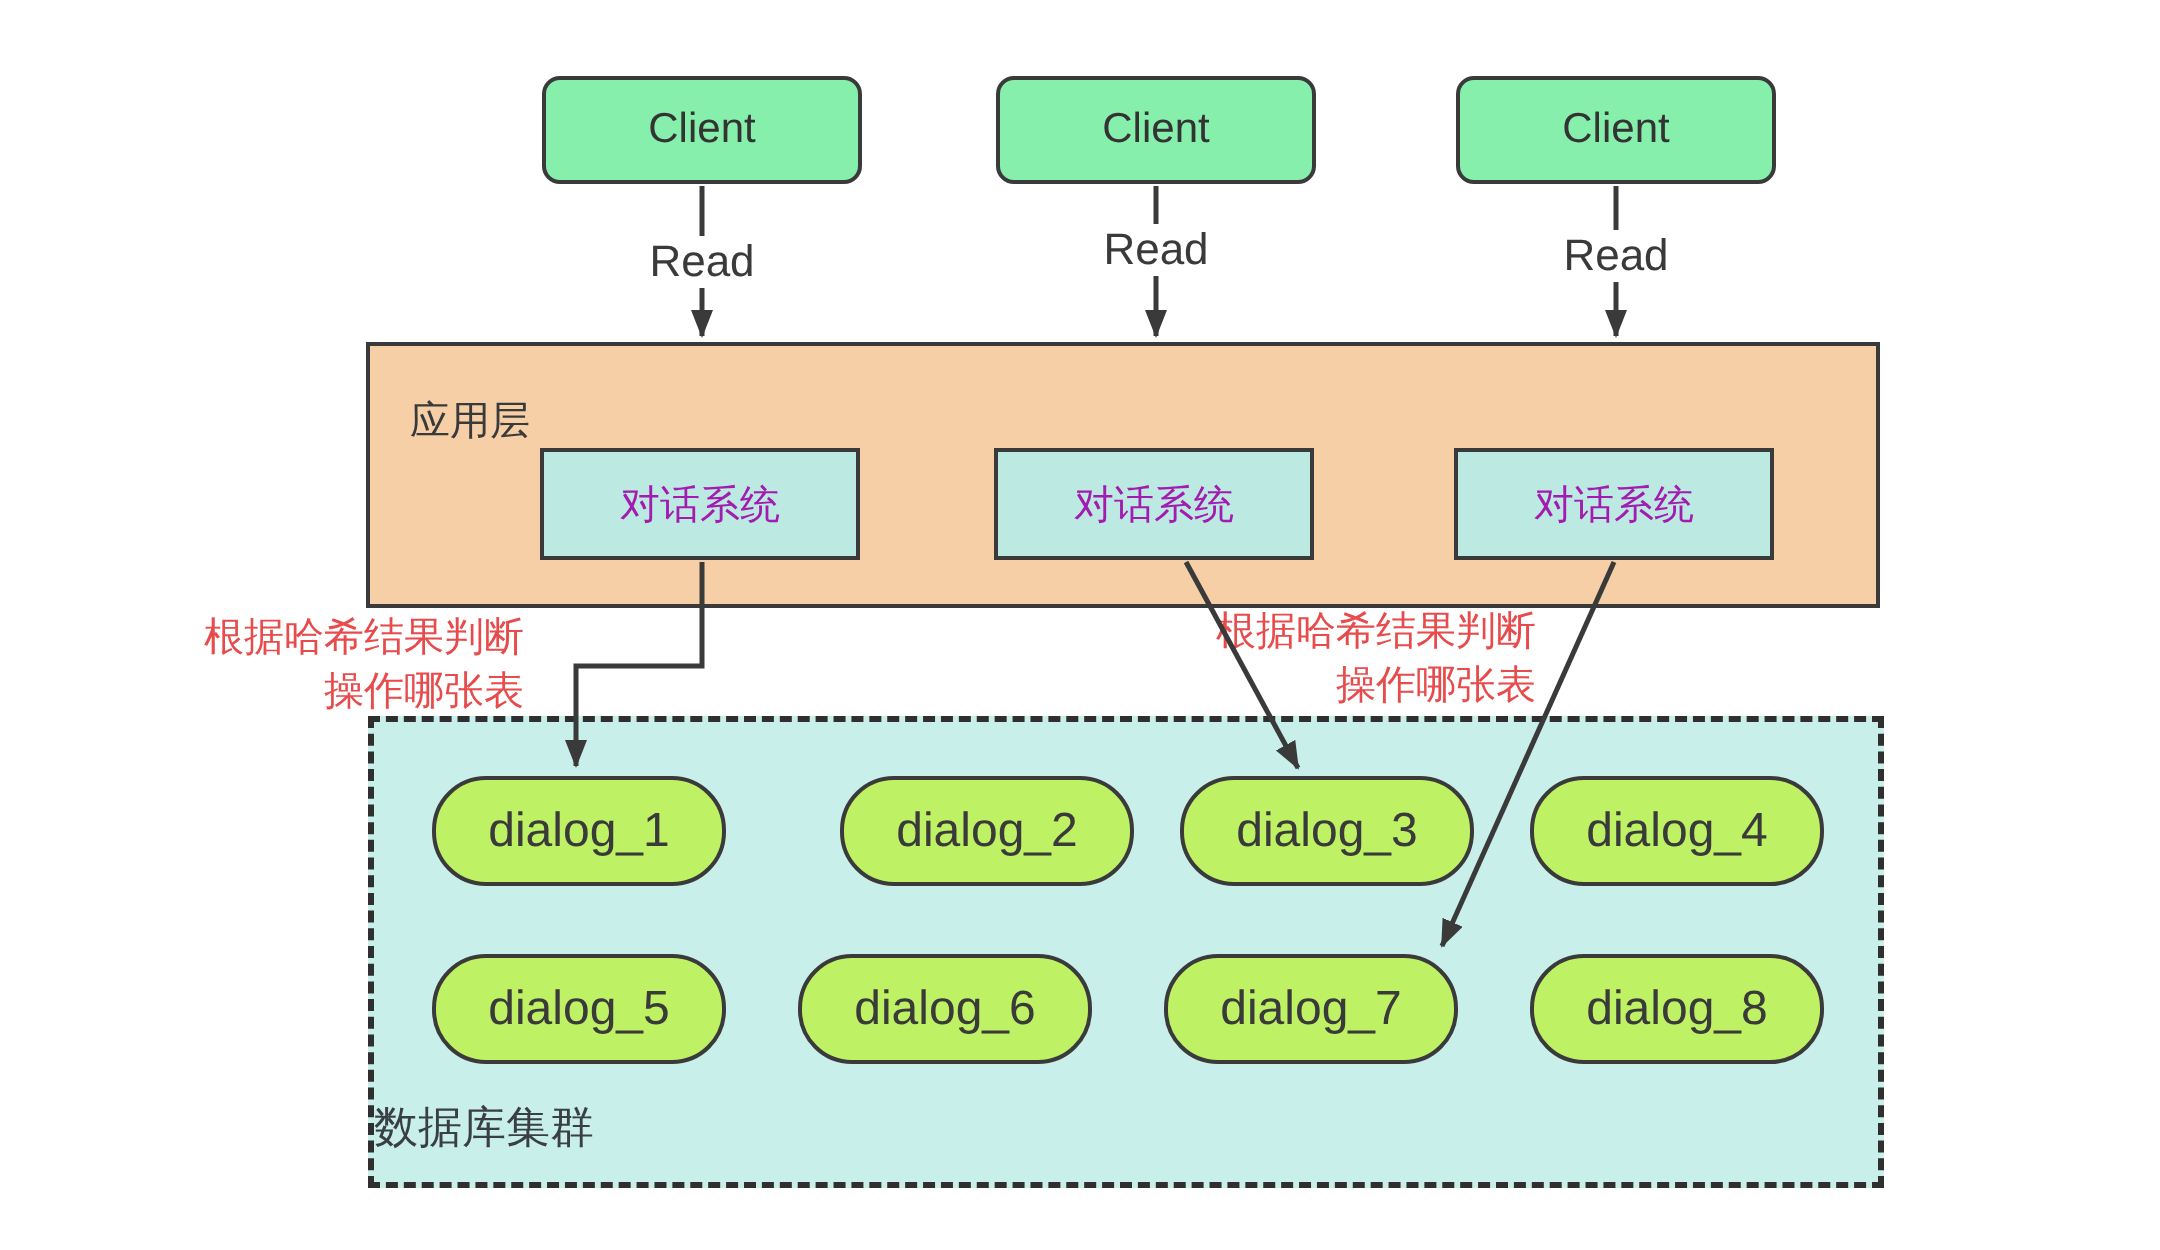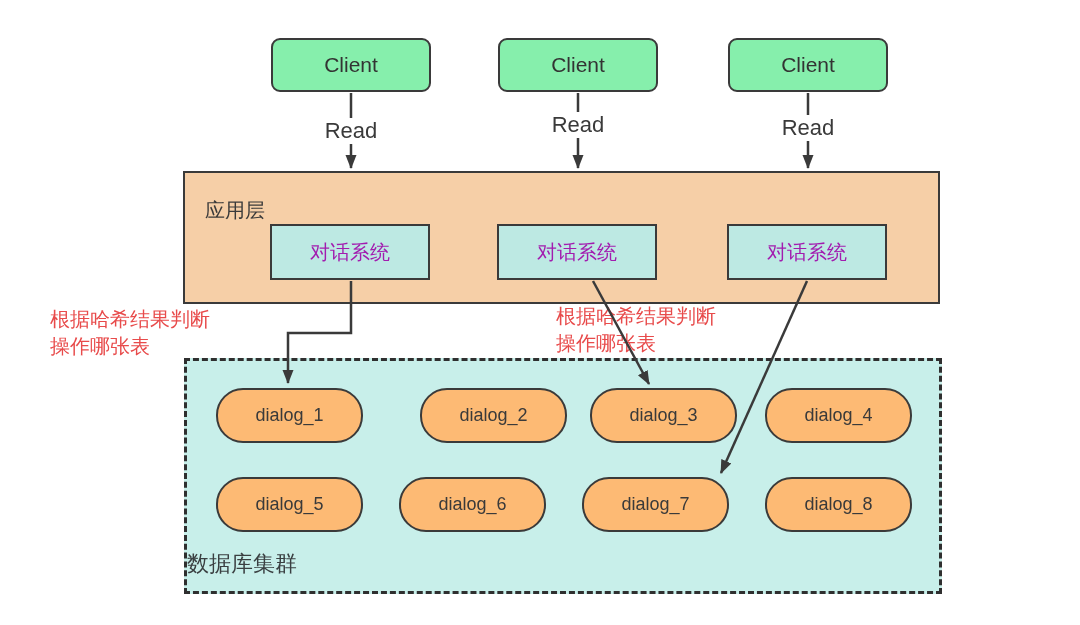--- a/index.html
+++ b/index.html
@@ -31,31 +31,31 @@
   .cluster{
     left:184px;top:358px;width:758px;height:236px;
     background:#c8efea;border:3px dashed #2f2f2f;
   }
   .cluster-label{
     position:absolute;left:0;right:0;bottom:12px;text-align:left;
     font-size:22px;color:#3a3f41;
   }
   .dialog{
     width:147px;height:55px;border-radius:27px;
-    background:#fdba74;font-size:18px;color:#3a3a3a;
+    background:#bef264;font-size:24px;color:#3a3a3a;
   }
   .row1{top:388px;}
   .row2{top:477px;}
   .edge-label{
     position:absolute;transform:translateX(-50%);
     background:#ffffff;padding:0 5px;font-size:22px;color:#3a3a3a;
     z-index:3;white-space:nowrap;
   }
   .hash-note{
-    position:absolute;width:212px;text-align:left;
+    position:absolute;width:212px;text-align:right;
     color:#e84b4b;font-size:20px;line-height:27px;z-index:1;
   }
   svg.overlay{
     position:absolute;left:0;top:0;width:1080px;height:625px;
     z-index:2;pointer-events:none;
   }
   svg.overlay path{stroke:#3a3a3a;stroke-width:2.5;fill:none;}
 </style>
 </head>
 <body>

